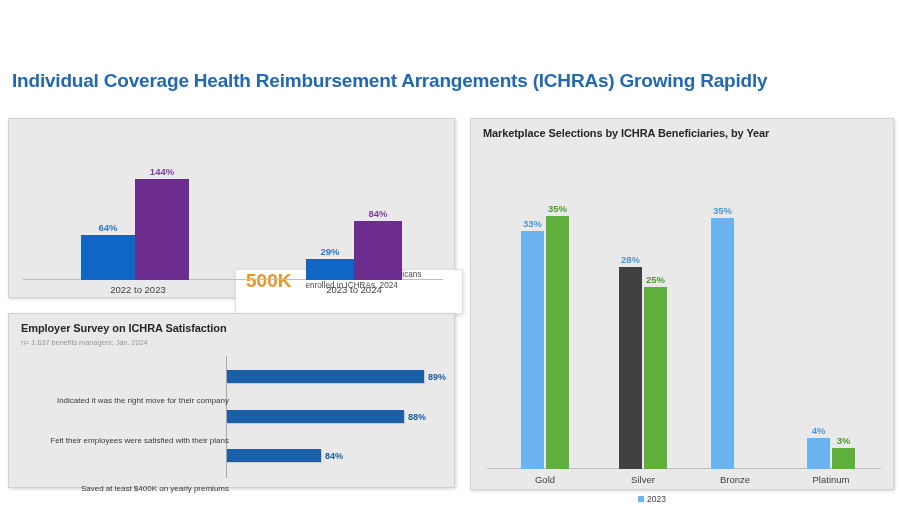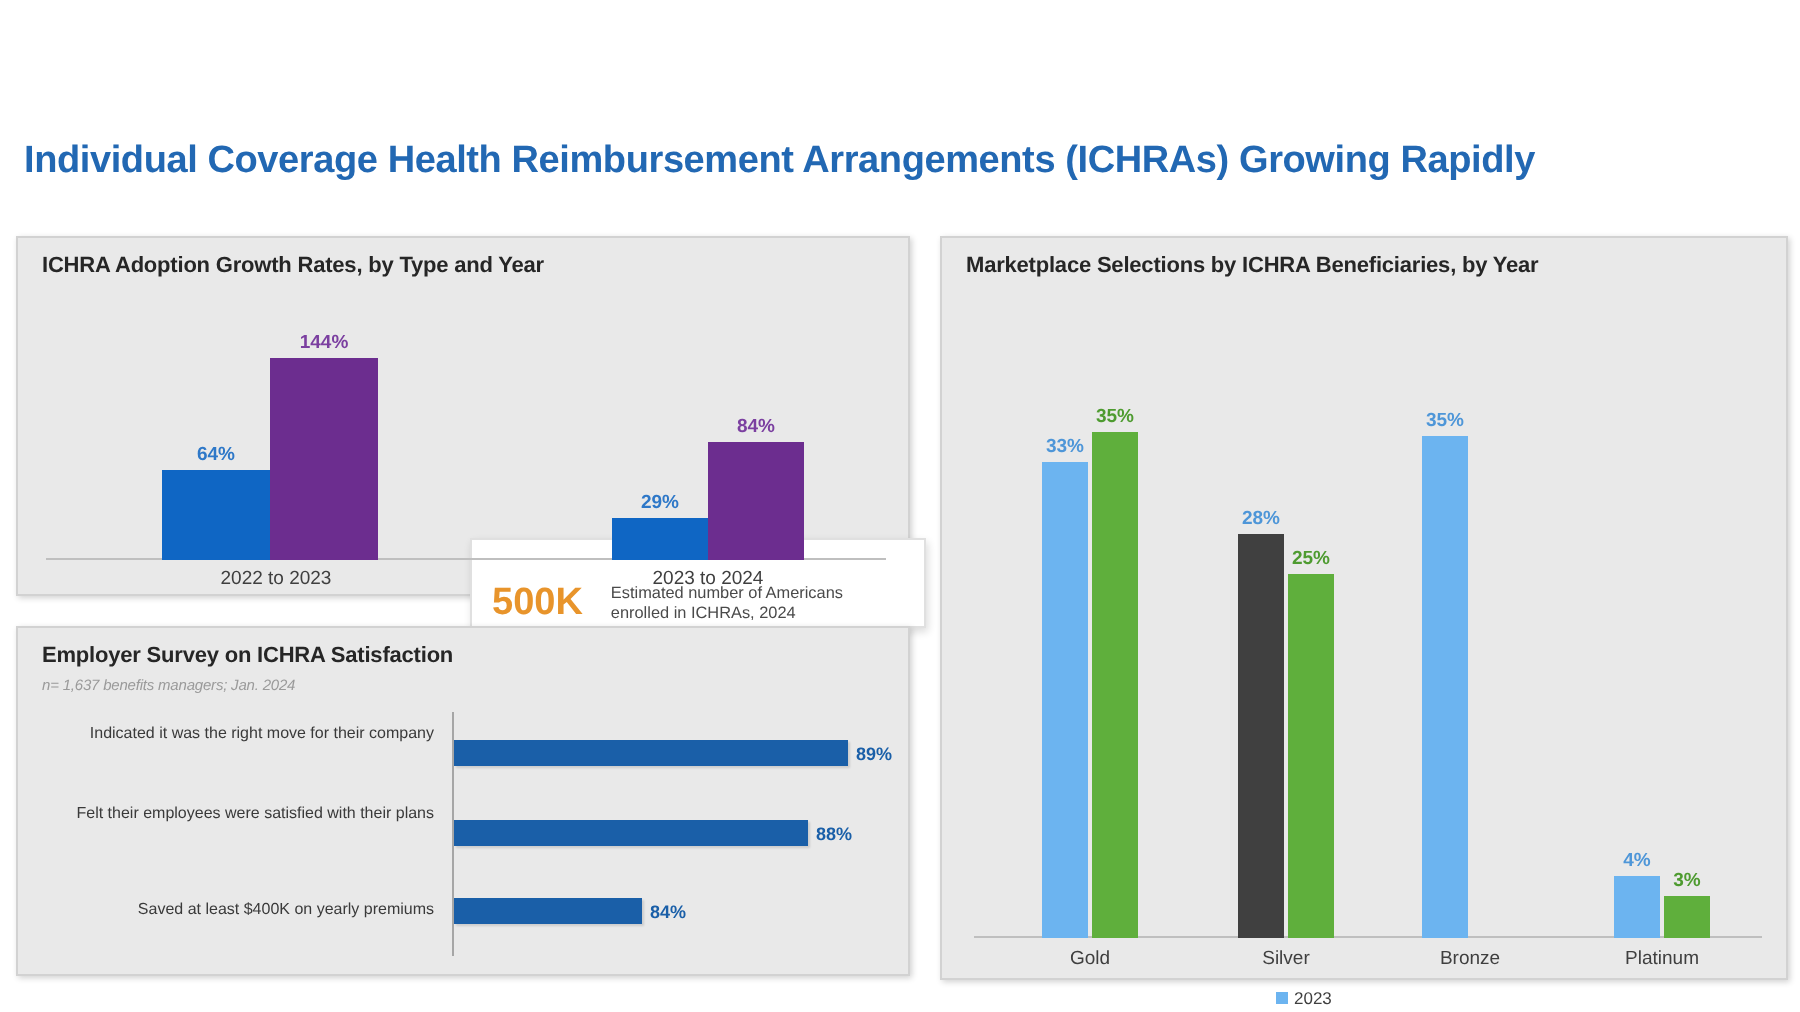--- a/index.html
+++ b/index.html
@@ -49,32 +49,31 @@
     color: #262626;
     letter-spacing: -0.1px;
   }
   .panel-subtitle {
     position: absolute;
     left: 12px;
     top: 24px;
     font-size: 7.5px;
     color: #9A9A9A;
     letter-spacing: -0.1px;
-    font-style: italic;
   }
 
   
   .callout {
     position: absolute;
     background: #FFFFFF;
     border: 1px solid #E0E0E0;
     box-shadow: 1px 2px 4px rgba(0,0,0,0.14);
     box-sizing: border-box;
     display: flex;
-    align-items: flex-end;
+    align-items: flex-start;
   }
   .callout-value {
     color: #E8942B;
     font-weight: bold;
     white-space: nowrap;
   }
   .callout-text {
     color: #4A4A4A;
     line-height: 1.3;
   }
@@ -133,25 +132,26 @@
   #hchart { position: absolute; left: 10px; top: 42px; width: 428px; height: 122px; }
   .haxis {
     position: absolute;
     left: 207px; top: 0; bottom: 0;
     width: 1px;
     background: #A6A6A6;
   }
   .hrow { position: absolute; left: 0; width: 100%; }
   .hrow-label {
     position: absolute;
-    left: 0; width: 198px;
+    left: 12px; width: 198px;
     text-align: right;
     font-size: 8px;
     color: #3A3A3A;
     line-height: 1.35;
+    margin-top: 34px;
   }
   .hbar {
     position: absolute;
     left: 208px;
     height: 13px;
     background: #1A5FA8;
     box-shadow: 1px 1px 1px rgba(0,0,0,0.12);
   }
   .hbar-label {
     position: absolute;
@@ -161,21 +161,20 @@
     white-space: nowrap;
   }
 </style>
 </head>
 <body>
 
 <div id="page-title">Individual Coverage Health Reimbursement Arrangements (ICHRAs) Growing Rapidly</div>
 
 <div class="panel" id="panel-growth">
 
-  <div class="panel-title">ICHRA Adoption Growth Rates, by Type and Year</div>
 
   <div class="callout" id="callout-500k">
     <span class="callout-value">500K</span>
     <span class="callout-text">Estimated number of Americans enrolled in ICHRAs, 2024</span>
   </div>
 
   <div class="vchart" id="growth-chart" style="left:14px; top:36px; width:420px; height:125px;">
     <div class="vaxis" style="top:124px;"></div>
 
     <div class="vbar" style="left:58px; width:54px; height:45px; background:#0F66C4;">

